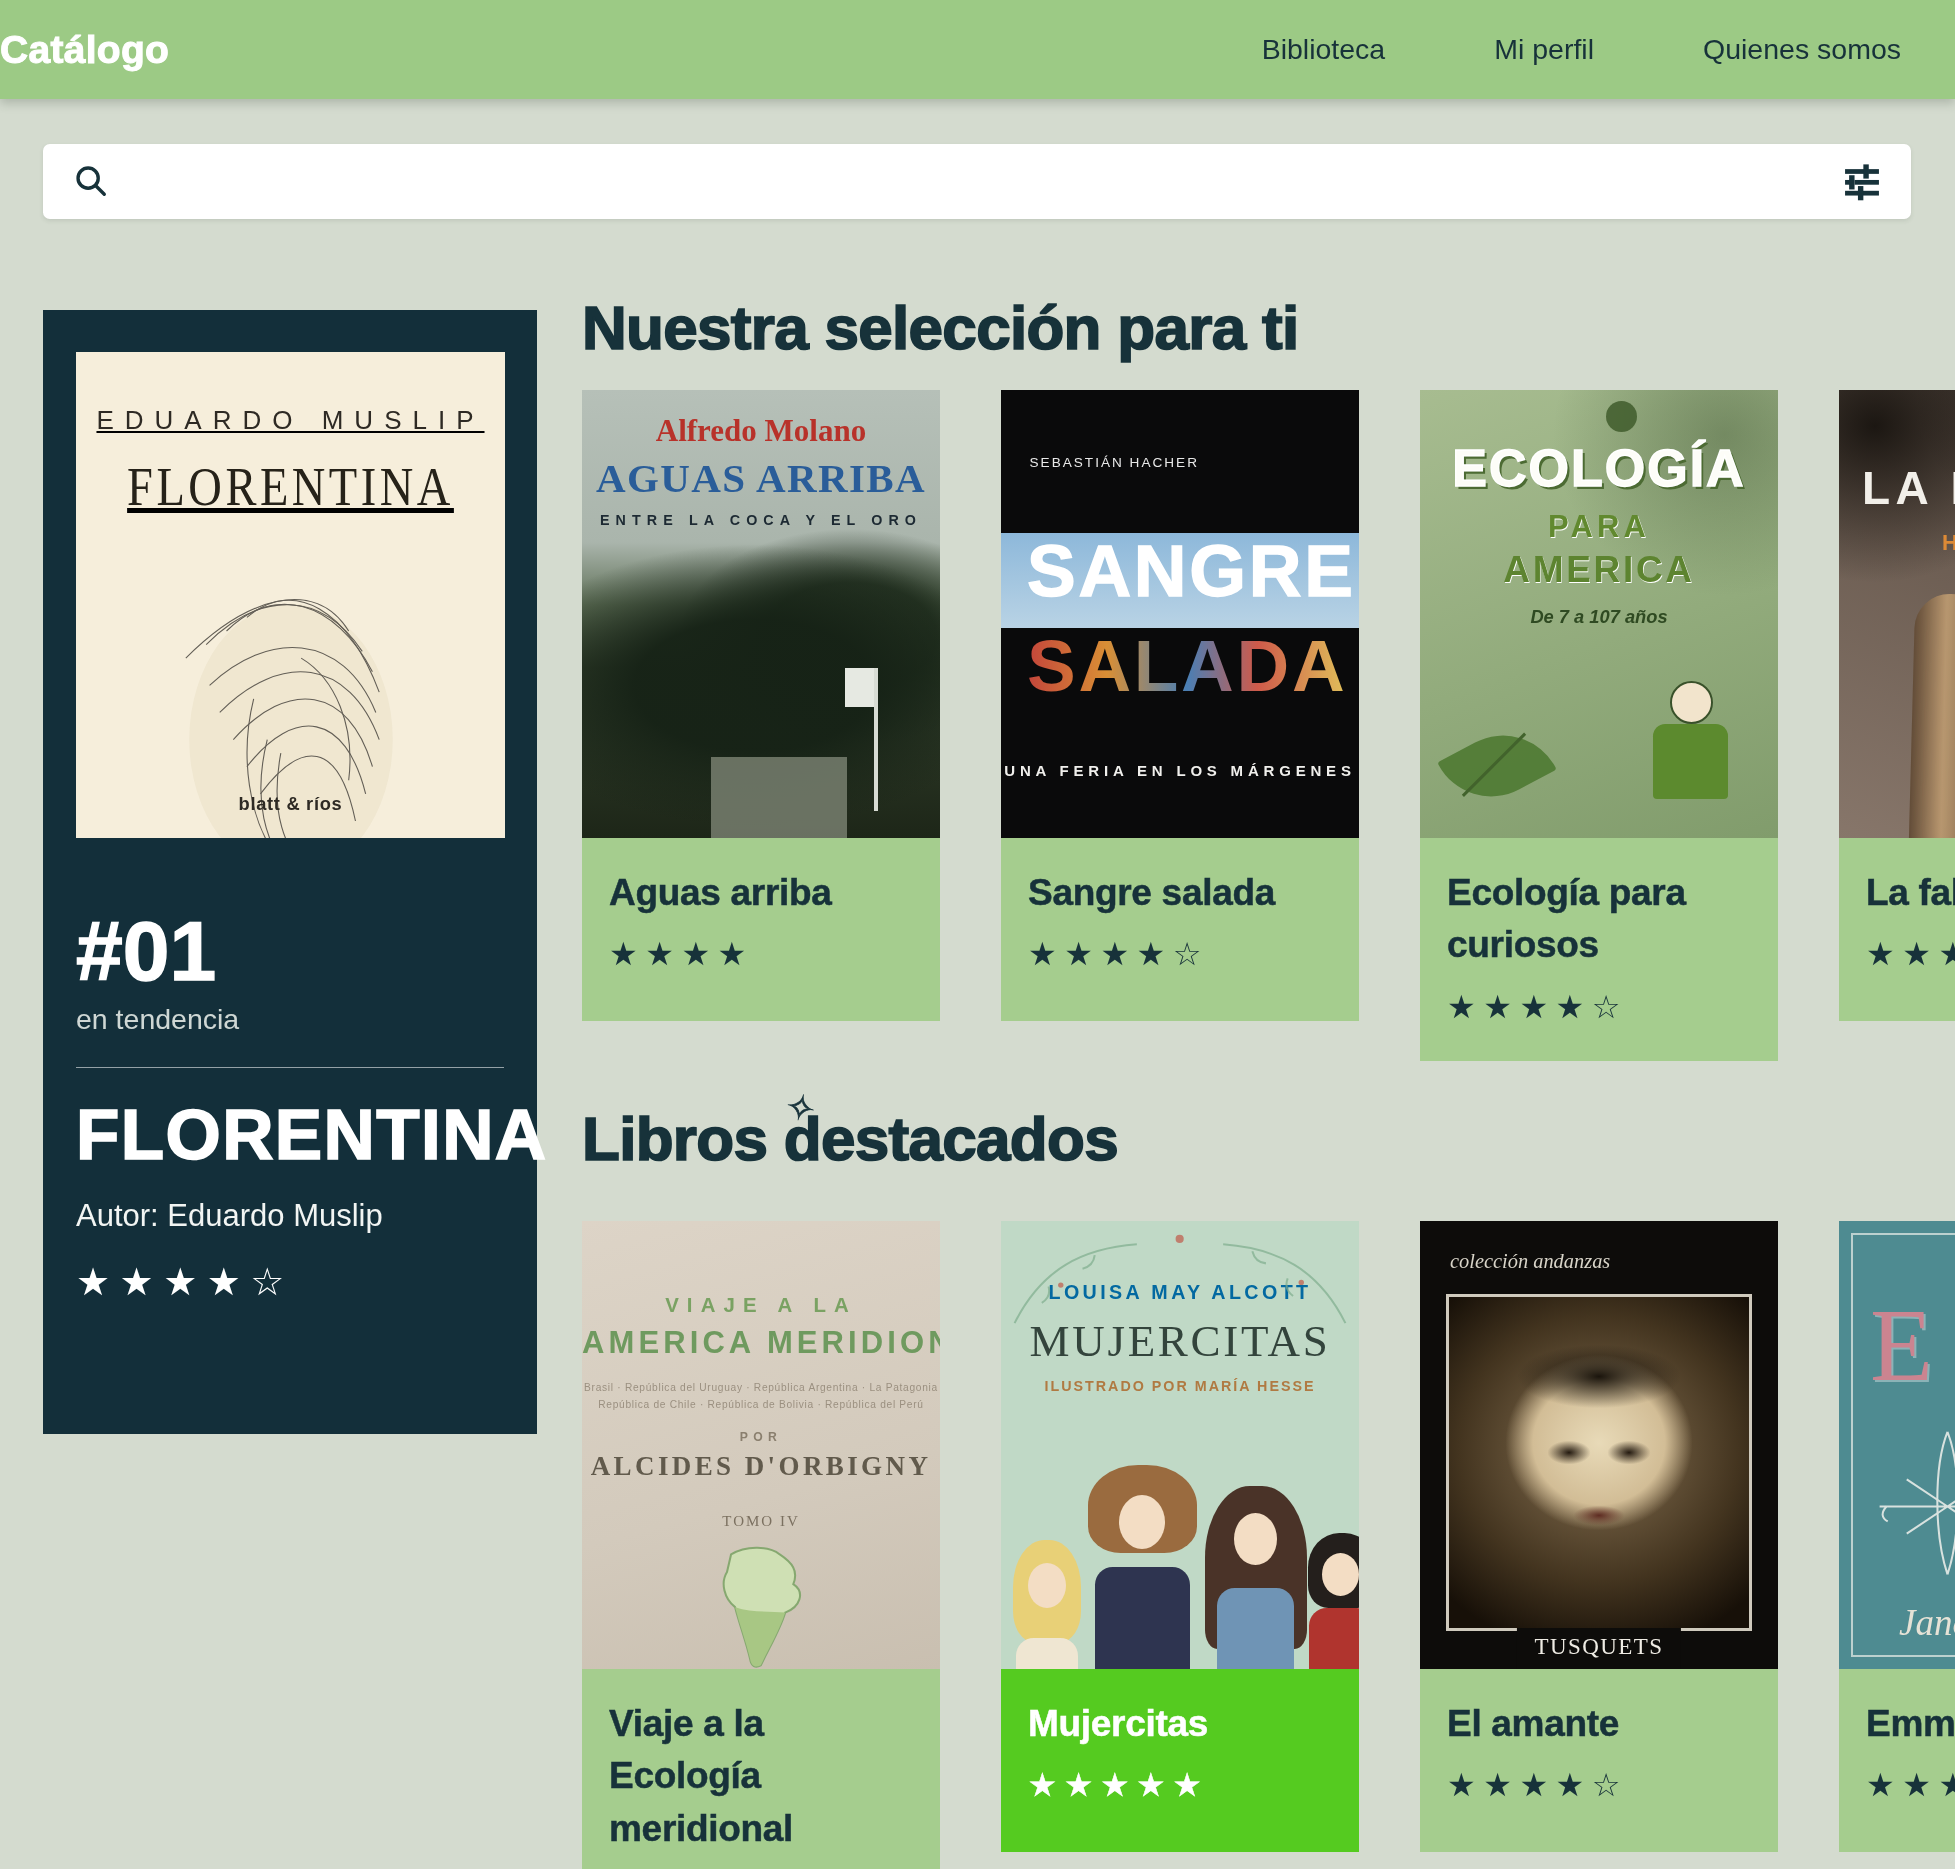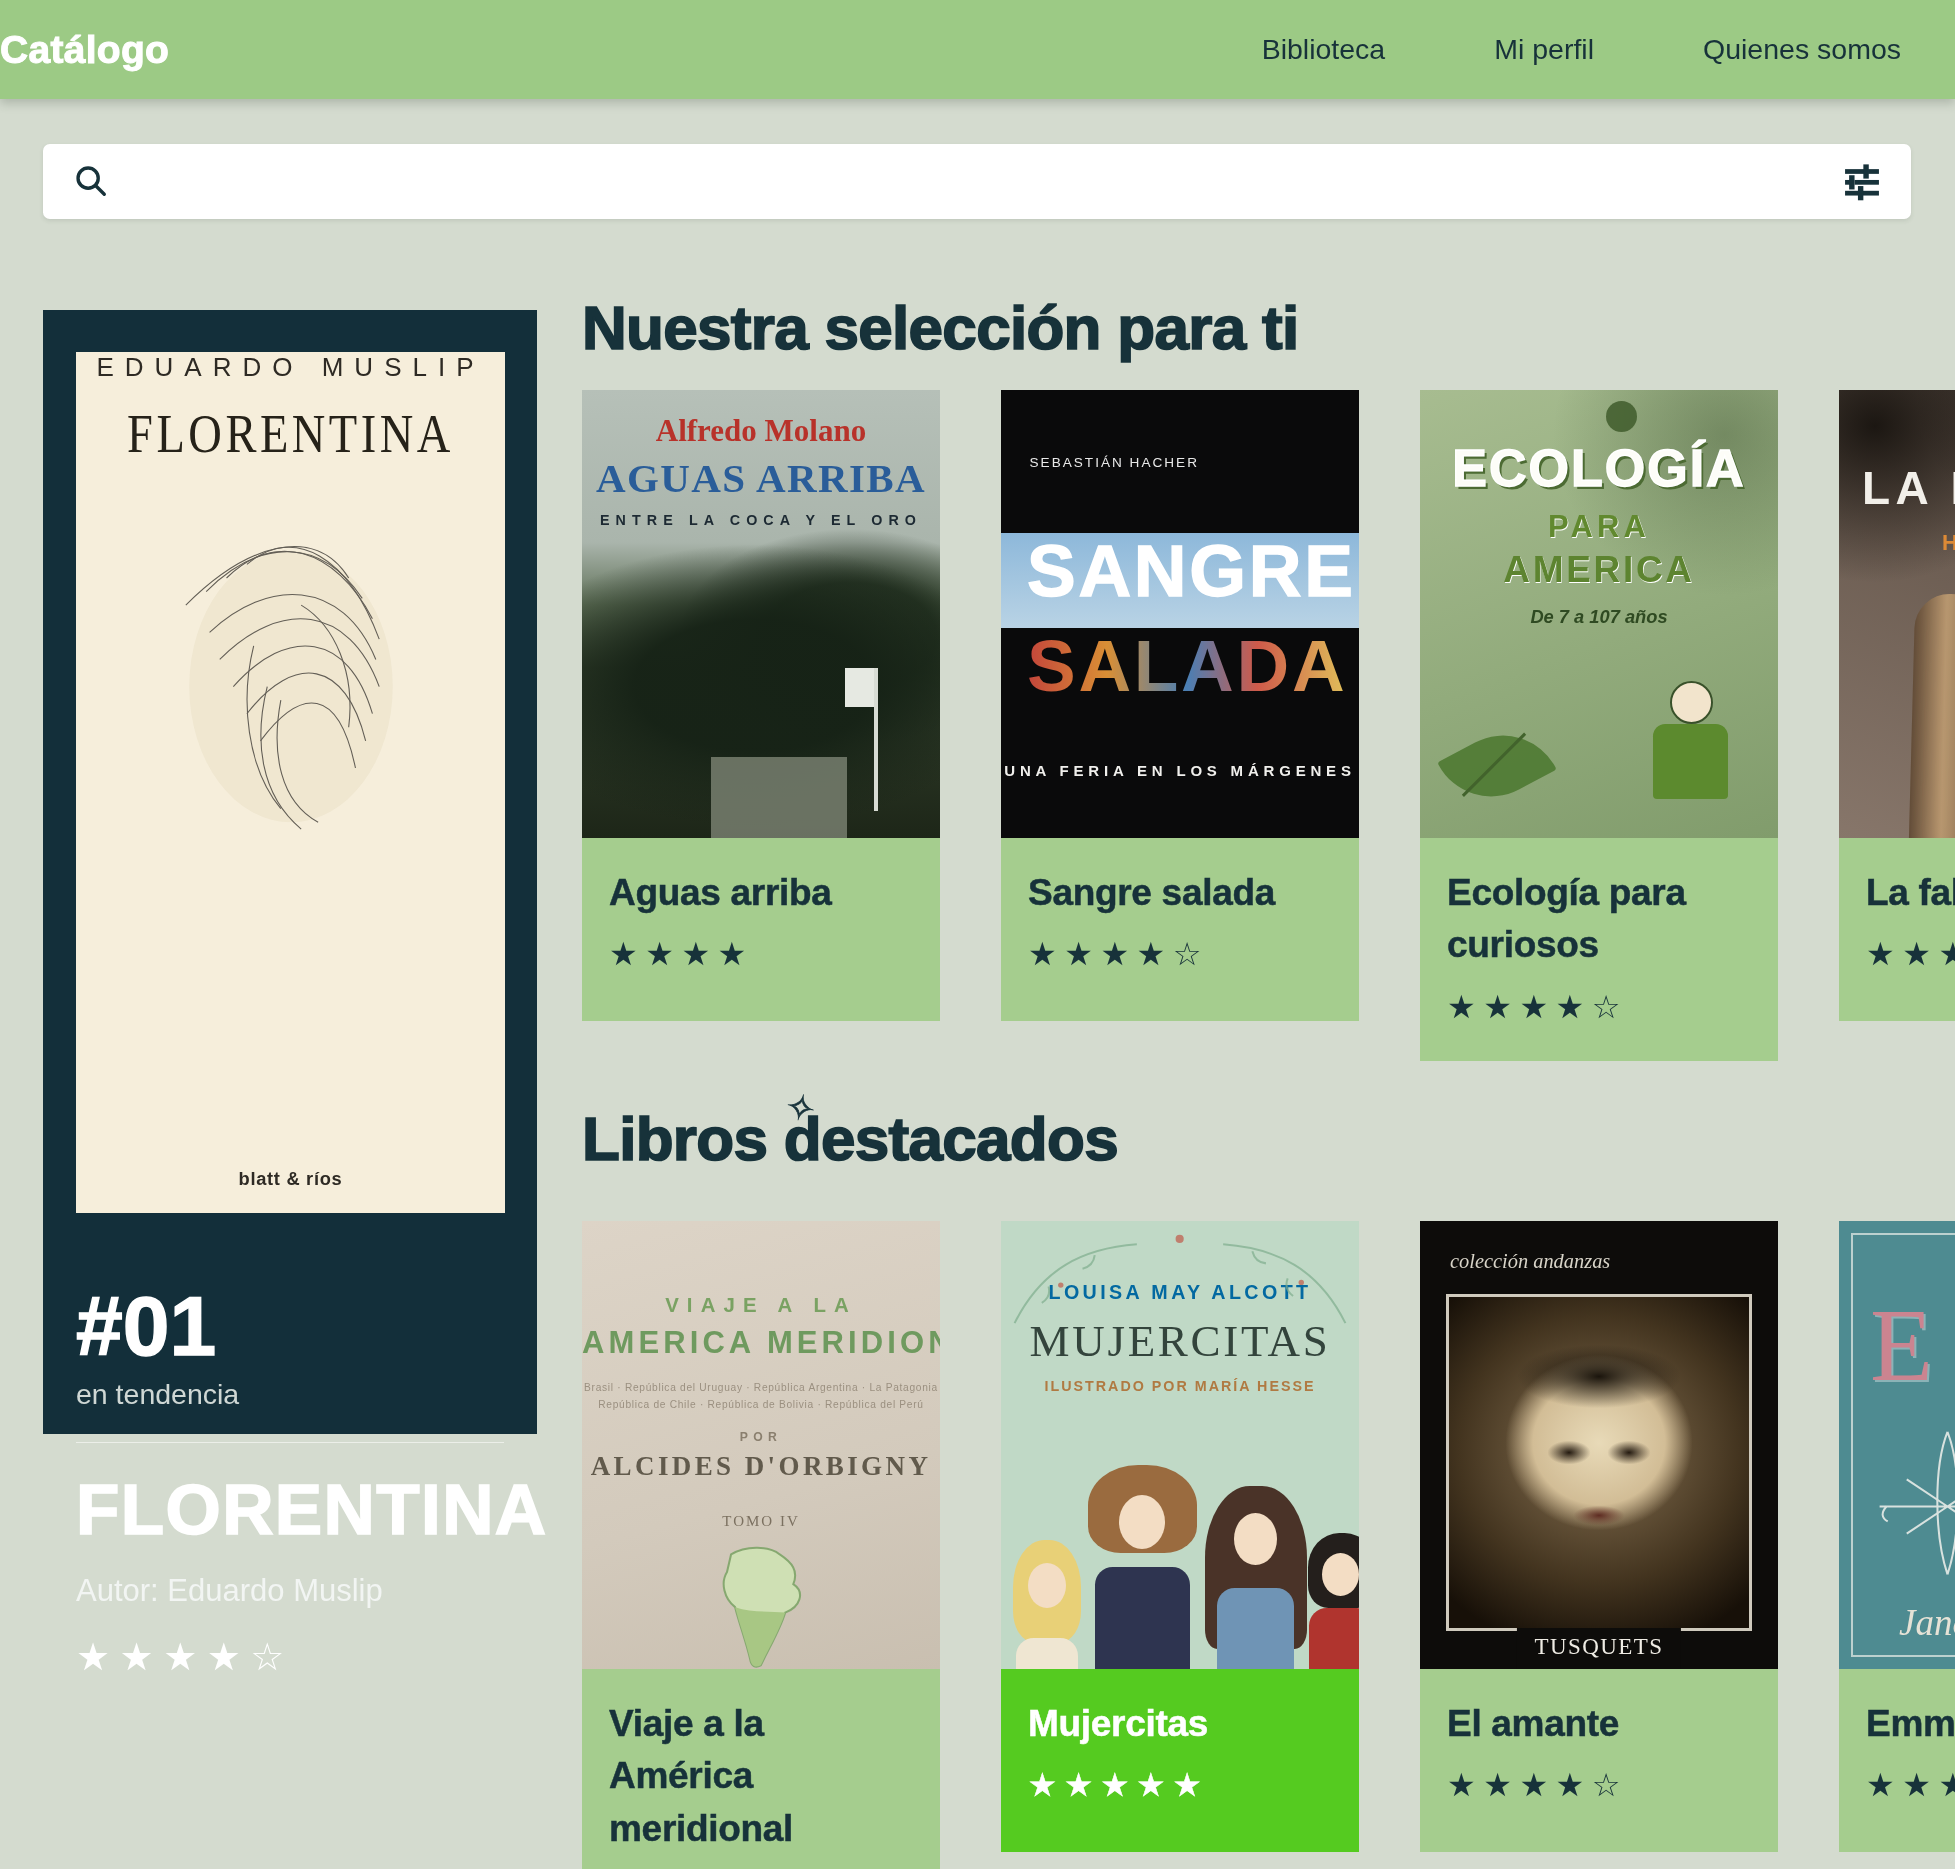--- a/index.html
+++ b/index.html
@@ -32,22 +32,22 @@
     flex:1;border:none;outline:none;font-size:28.5px;margin:0 23px;
     color:#17323a;background:transparent;font-family:inherit;
   }
   .icon-btn{cursor:pointer;display:flex;align-items:center;justify-content:center;}
   
   .featured{
     position:absolute;left:43px;top:310px;width:494px;height:1124px;
     background:#132f3a;box-sizing:border-box;padding:42px 33px 0;cursor:pointer;
   }
   .f-cover{
-    width:429px;height:861px;background:#f6eedb;position:relative;
-    text-align:center;box-sizing:border-box;overflow:hidden;
+    width:429px;height:486px;background:#f6eedb;position:relative;
+    text-align:center;box-sizing:border-box;padding-top:53px;overflow:hidden;text-decoration:underline;
   }
   .fc-author{font-size:26px;letter-spacing:11px;color:#2e2a24;font-weight:500;}
   .fc-title{
     margin-top:20.4px;font-family:"Liberation Serif","DejaVu Serif",serif;
     font-size:54px;letter-spacing:4.1px;color:#262219;transform:scaleX(.86);
   }
   .fc-art{margin-top:17.7px;}
   .fc-pub{
     position:absolute;bottom:23px;left:0;width:100%;
     font-size:18.3px;font-weight:700;color:#2e2a24;letter-spacing:0.7px;
@@ -332,21 +332,21 @@
       <div class="vj-author">ALCIDES D'ORBIGNY</div>
       <div class="vj-tomo">TOMO IV</div>
       <div class="vj-map">
         <svg width="115" height="129" viewBox="0 0 170 190">
           <path d="M40 18 C60 6,95 4,112 18 C130 30,140 42,132 62 C150 74,142 96,120 104 C112 130,96 156,84 182 C76 186,70 184,68 172 C62 146,52 120,46 96 C30 84,24 60,34 44 Z" fill="#cfe0b4" stroke="#86a870" stroke-width="3"></path>
           <path d="M46 96 C70 104,100 102,120 104 C112 130,96 156,84 182 C76 186,70 184,68 172 C62 146,52 120,46 96 Z" fill="#a8c784" stroke="none"></path>
         </svg>
       </div>
     </div>
     <div class="label">
-      <div class="b-title">Viaje a la América meridional</div>
+      <div class="b-title">Viaje a la Ecología meridional</div>
 
     </div>
   </div>
 
   <div class="card">
     <div class="cover cvr-muj">
       <svg class="mj-vine" width="358" height="102" viewBox="0 0 527 150" fill="none" stroke="#7fae8e" stroke-width="3">
         <path d="M20 140 C60 60, 120 30, 200 24"></path>
         <path d="M507 140 C467 60, 407 30, 327 24"></path>
         <path d="M60 110 q14 -8 10 -24 M120 60 q16 -4 18 -20 M430 100 q-14 -10 -8 -26 M390 52 q-16 -2 -20 -18"></path>

